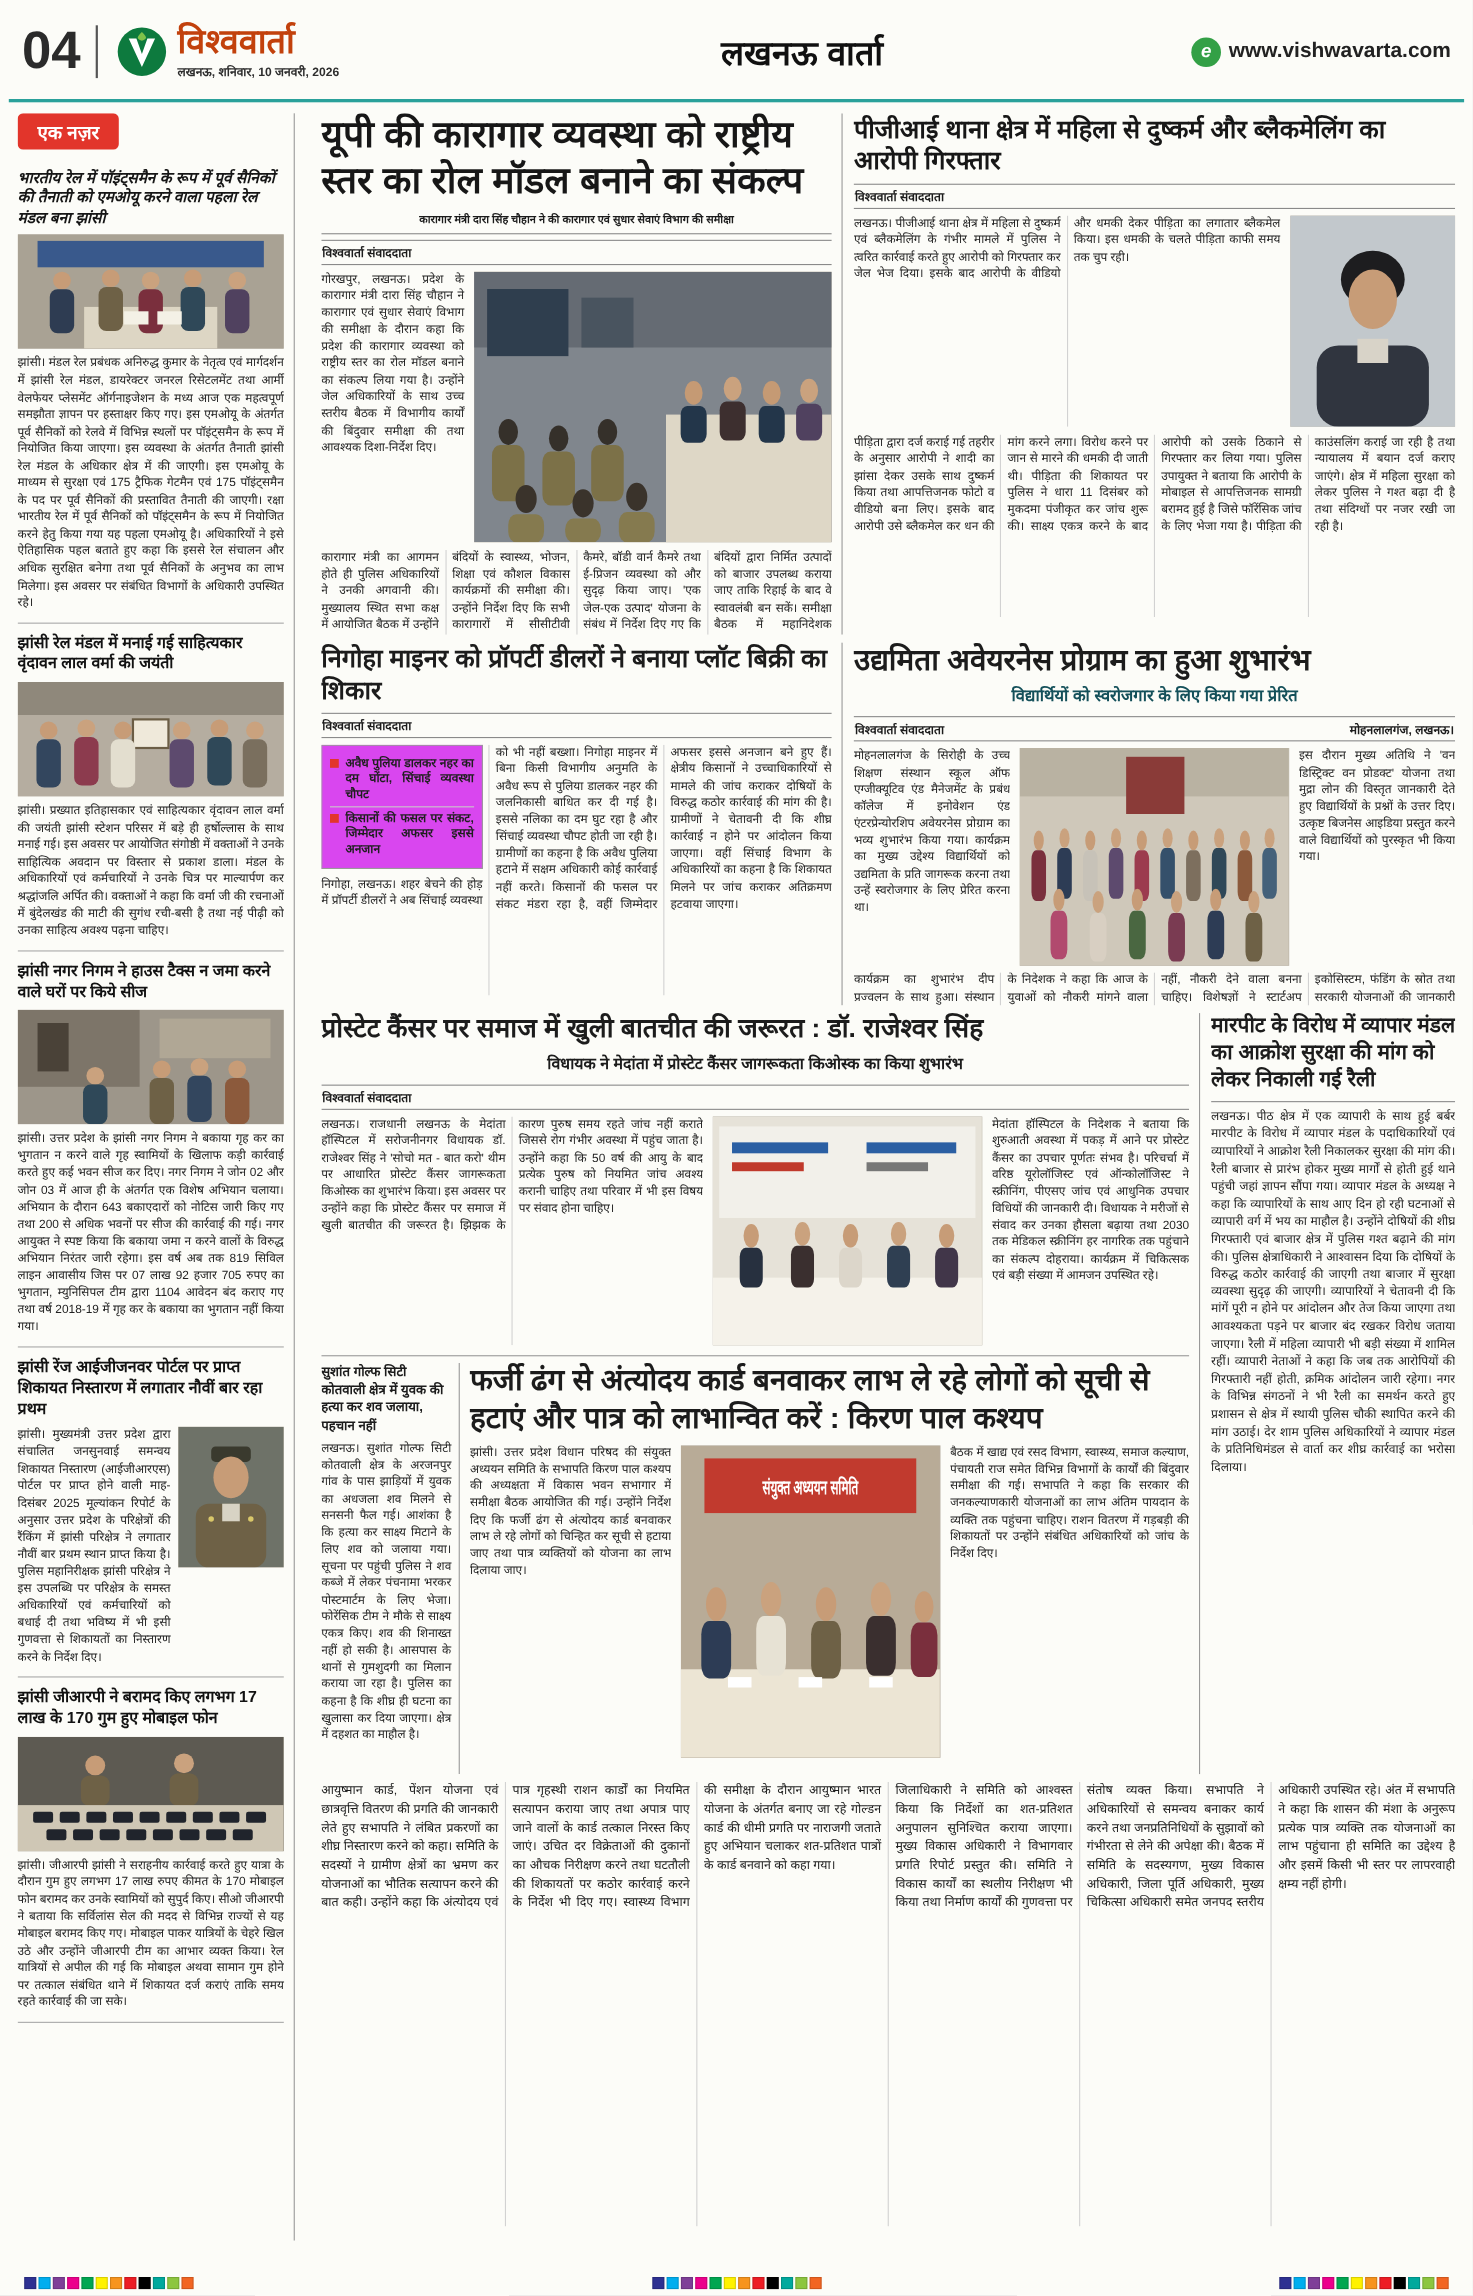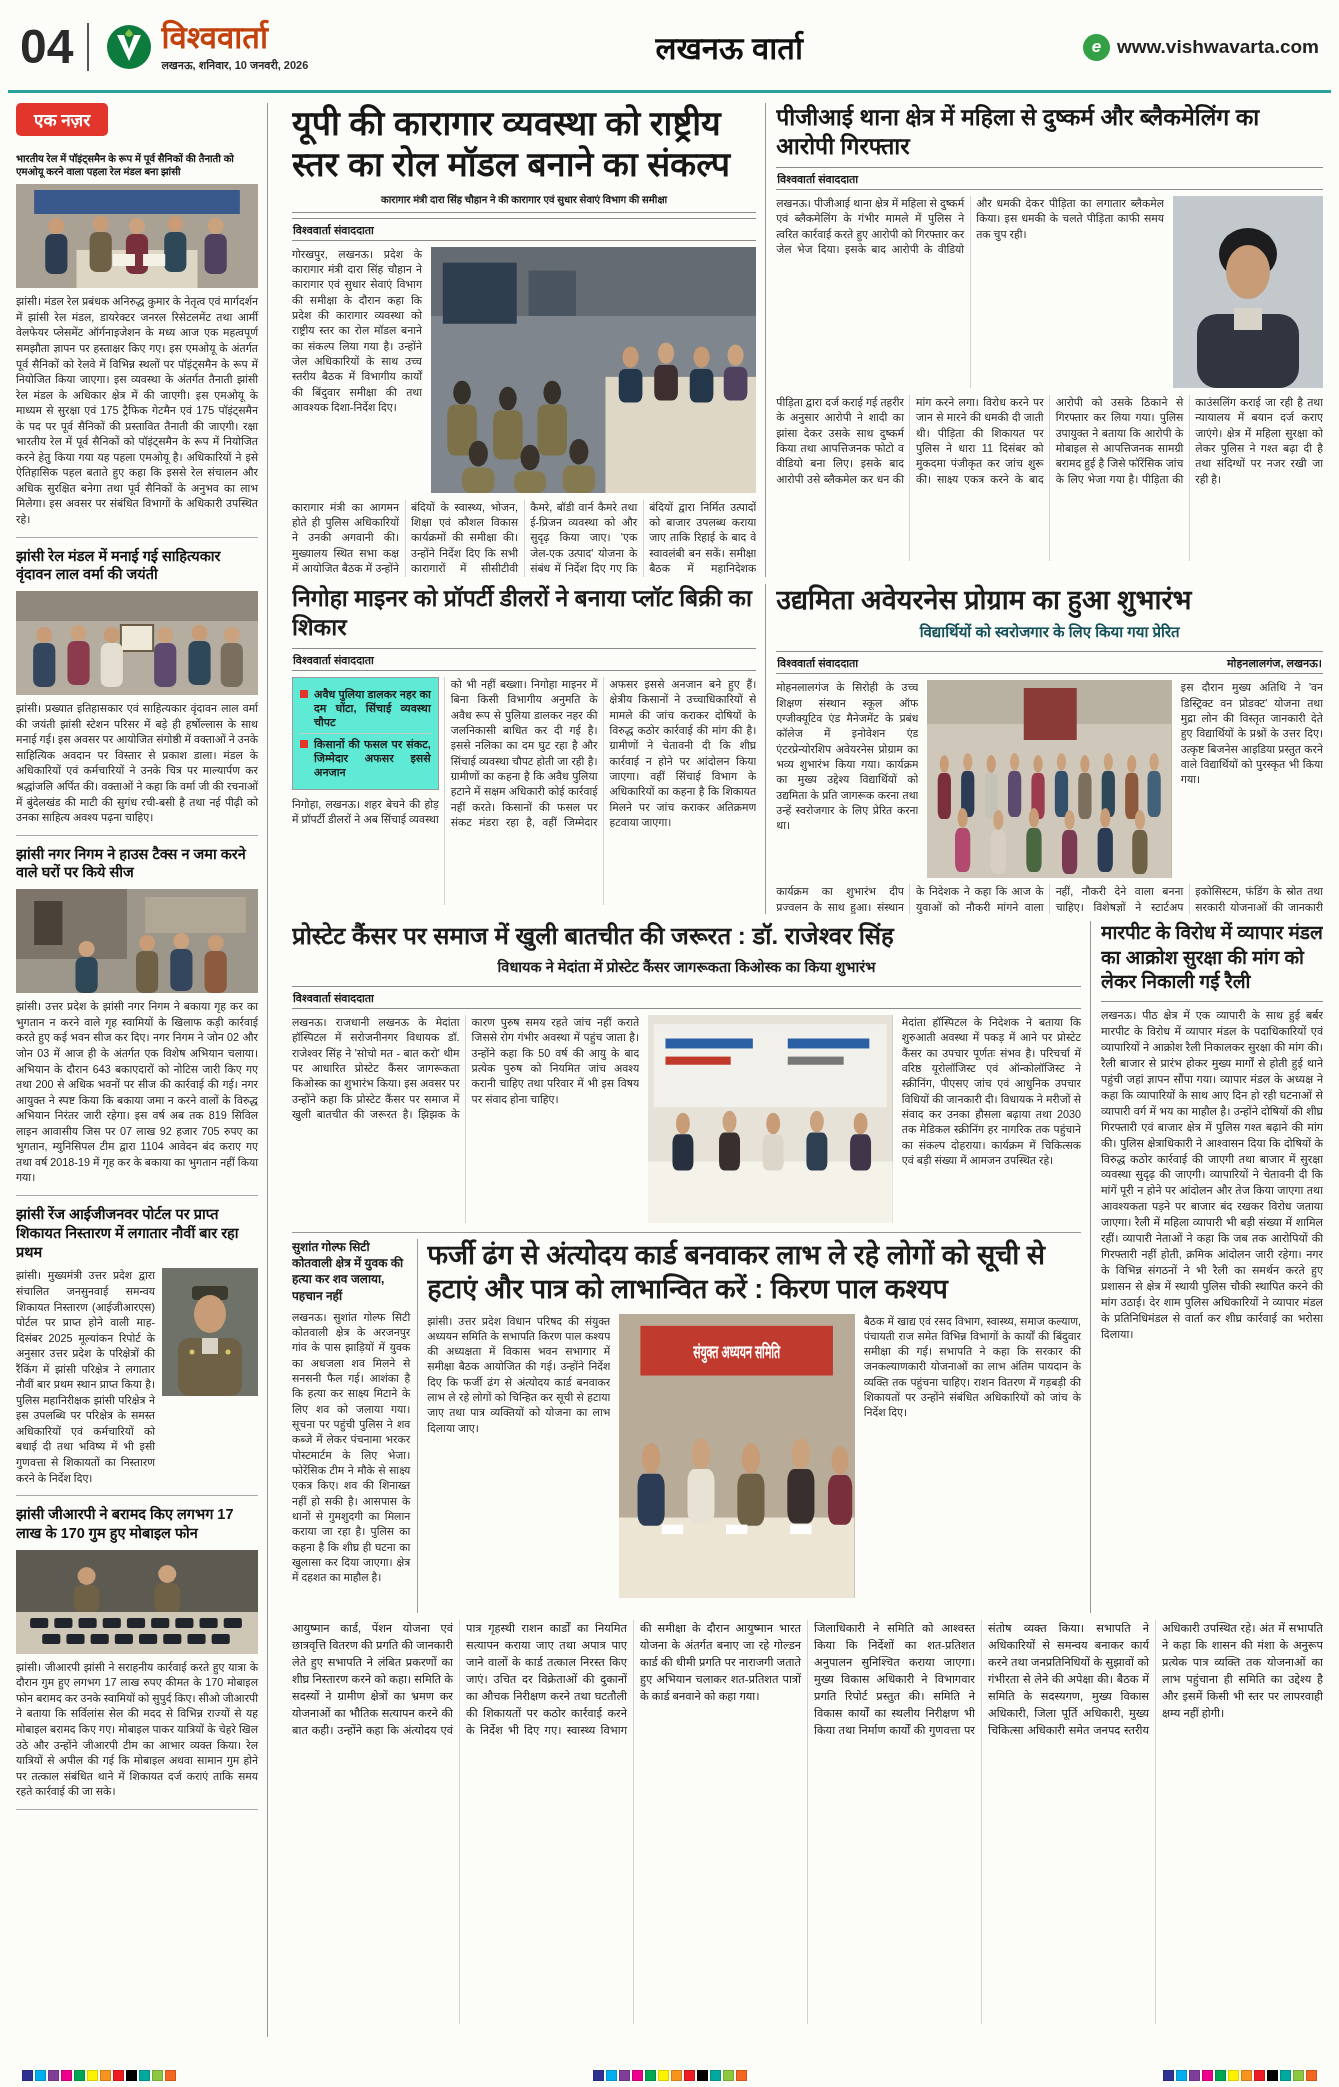--- a/index.html
+++ b/index.html
@@ -31,21 +31,21 @@
   .cols-2 { column-count:2; column-gap:12px; column-rule:1px solid #d2d2d2; }
   .cols-3 { column-count:3; column-gap:12px; column-rule:1px solid #d2d2d2; }
   .cols-4 { column-count:4; column-gap:12px; column-rule:1px solid #d2d2d2; }
   .cols-6 { column-count:6; column-gap:13px; column-rule:1px solid #d2d2d2; }
   .photo { background:#b7b0a3; overflow:hidden; position:relative; }
   .photo svg { width:100%; height:100%; display:block; }
 
   
   .eknazar { display:inline-block; background:#e2352b; color:#fff; font-weight:bold; font-size:17px; padding:5px 18px; border-radius:5px; margin-bottom:9px; }
   .sb-item { border-bottom:1px solid #a8a8a8; padding:7px 0 9px; }
-  .sb-lead { font-size:10px; font-weight:bold; line-height:1.32; margin-bottom:6px; color:#161616; }
+  .sb-lead { font-size:14px; font-weight:bold; line-height:1.32; margin-bottom:6px; color:#161616;font-style:italic; }
   .sb-title { font-size:14.5px; font-weight:bold; line-height:1.3; margin:2px 0 7px; color:#121212; }
   .sb-photo { height:104px; margin-bottom:6px; }
   .sb-body { font-size:10.8px; line-height:1.44; text-align:justify; color:#222; }
   .sb-flex { display:flex; gap:7px; }
   .sb-flex .sb-body { flex:1; }
   .sb-photo-sm { width:96px; height:128px; flex:none; }
 
   
   .rowA { height:474px; }
   .art-main { width:46%; flex:none; border-right:1px solid #999; padding-right:9px; overflow:hidden; }
@@ -60,21 +60,21 @@
   .pgi-row { display:flex; gap:9px; margin-top:2px; }
   .pgi-text { flex:1; height:192px; overflow:hidden; }
   .pgi-photo { width:150px; height:192px; flex:none; }
   .art-pgi .cont { margin-top:7px; height:166px; overflow:hidden; }
 
   
   .rowB { height:330px; }
   .art-nigoha { width:46%; flex:none; border-right:1px solid #999; padding-right:9px; overflow:hidden; }
   .art-nigoha .headline { font-size:23px; font-weight:bold; line-height:1.28; }
   .nigoha-body { height:228px; overflow:hidden; }
-  .bullet-box { border:1px solid #9a9a9a; background:#5eead4; padding:6px 7px; margin:0 0 7px; break-inside:avoid; }
+  .bullet-box { border:1px solid #9a9a9a; background:#d946ef; padding:6px 7px; margin:0 0 7px; break-inside:avoid; }
   .bullet-item { display:flex; gap:6px; font-size:11px; font-weight:bold; line-height:1.3; padding:3px 0; }
   .bullet-item + .bullet-item { border-top:1px solid #c9c9c9; }
   .bullet-sq { width:8px; height:8px; background:#e2352b; flex:none; margin-top:3px; }
   .art-udyamita { flex:1; overflow:hidden; }
   .art-udyamita .headline { font-size:27px; font-weight:bold; line-height:1.2; }
   .art-udyamita .subhead { font-size:15px; font-weight:bold; text-align:center; padding:5px 0; color:#14505a; }
   .udy-row { display:flex; gap:9px; }
   .udy-col { width:26%; flex:none; height:198px; overflow:hidden; }
   .udy-photo { flex:1; height:198px; }
   .art-udyamita .cont { margin-top:6px; height:40px; overflow:hidden; }

